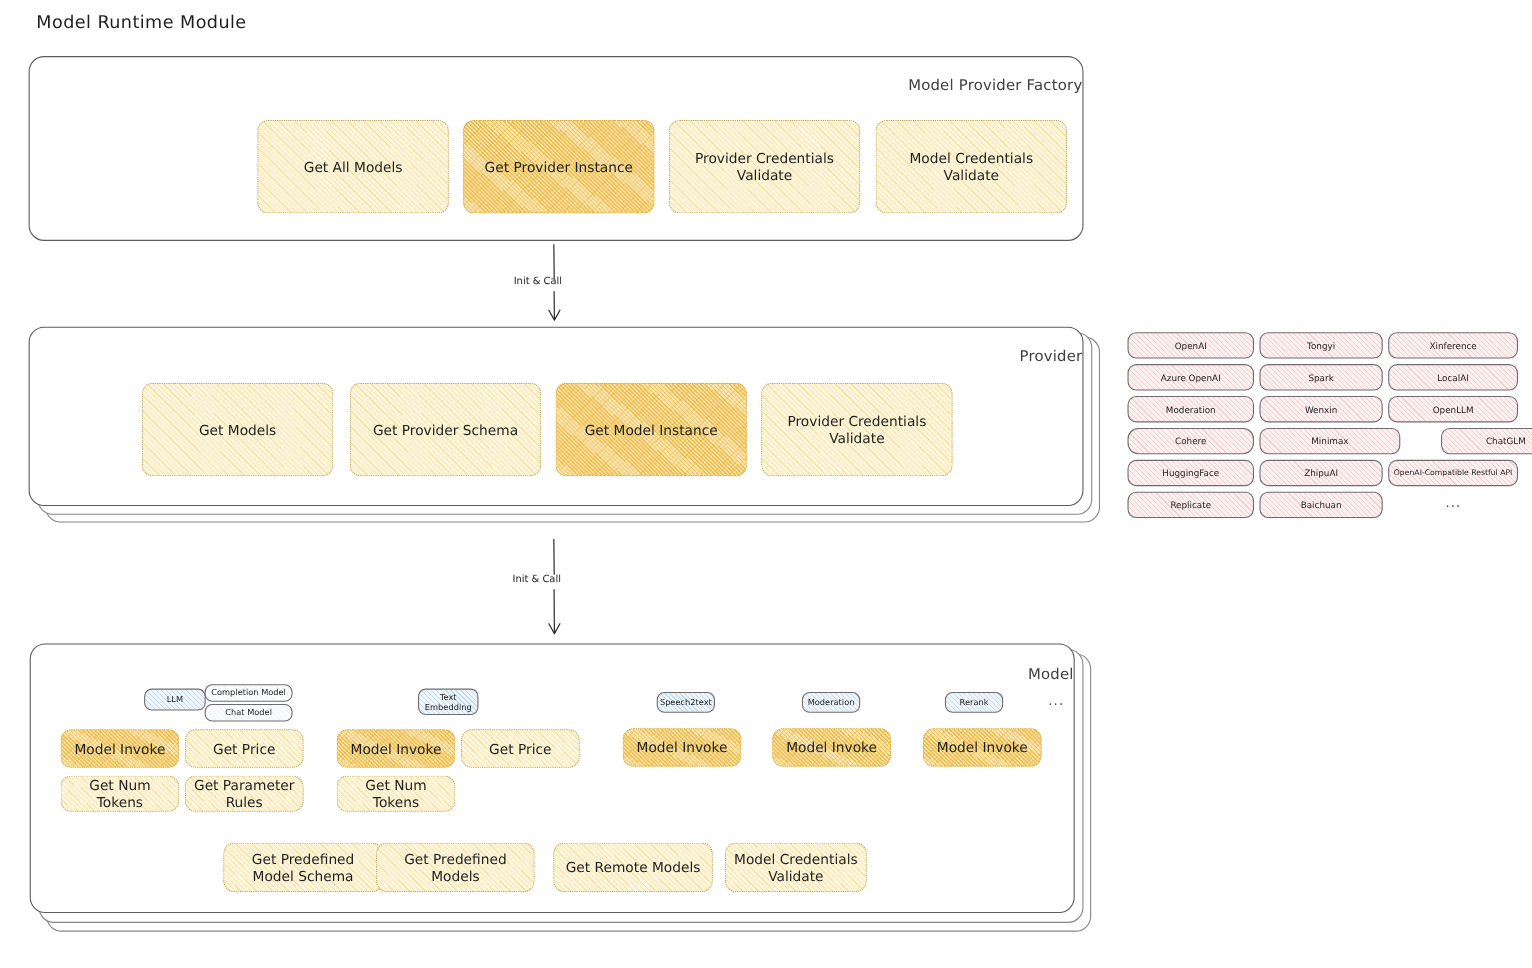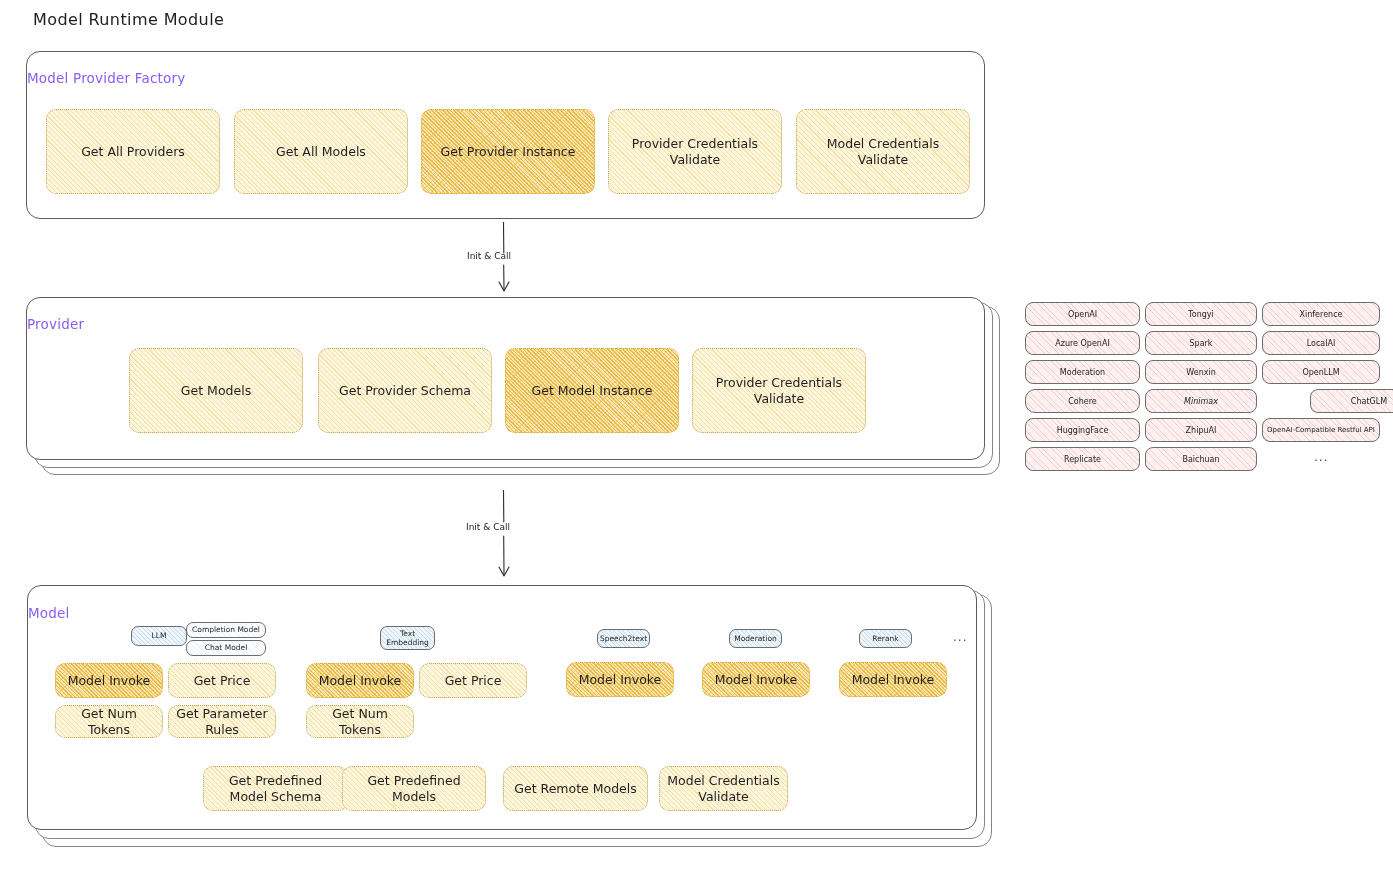--- a/index.html
+++ b/index.html
@@ -41,23 +41,23 @@
     background: #ffffff;
     border: 1.1px solid #868686;
     border-radius: 14px;
     box-sizing: border-box;
     z-index: 0;
   }
 
   .card-title {
     position: absolute;
     width: 100%;
-    text-align: left;
+    text-align: right;
     font-size: 13.5px;
-    color: #8b5cf6;
+    color: #404040;
     letter-spacing: 0.2px;
   }
 
   
   .node {
     position: absolute;
     box-sizing: border-box;
     border: 1.3px dotted #b9a25b;
     border-radius: 10px;
     display: flex;
@@ -138,21 +138,20 @@
   }
 </style>
 </head>
 <body>
 
 <div id="page-title">Model Runtime Module</div>
 
 <div class="card" style="left:26px; top:51px; width:959px; height:168px;">
   <div class="card-title" style="top:18px;">Model Provider Factory</div>
 
-  <div class="node" style="left:19px; top:57px; width:174px; height:85px;">Get All Providers</div>
   <div class="node" style="left:207px; top:57px; width:174px; height:85px;">Get All Models</div>
   <div class="node hl" style="left:394px; top:57px; width:174px; height:85px;">Get Provider Instance</div>
   <div class="node" style="left:581px; top:57px; width:174px; height:85px;">Provider Credentials Validate</div>
   <div class="node" style="left:769px; top:57px; width:174px; height:85px;">Model Credentials Validate</div>
 </div>
 
 <div class="arrow-wrap" style="left:475px; top:222px; width:60px; height:75px;">
   <svg width="60" height="75" viewBox="0 0 60 75">
     <path d="M28.5 0 L28.8 31" stroke="#2b2b2b" stroke-width="1.1" fill="none" stroke-linecap="round"></path>
     <path d="M28.7 43 L29 68" stroke="#2b2b2b" stroke-width="1.1" fill="none" stroke-linecap="round"></path>
@@ -177,21 +176,21 @@
   <div class="chip" style="left:0px; top:0px; width:115px; height:24px;">OpenAI</div>
   <div class="chip" style="left:0px; top:29px; width:115px; height:24px;">Azure OpenAI</div>
   <div class="chip" style="left:0px; top:58px; width:115px; height:24px;">Moderation</div>
   <div class="chip" style="left:0px; top:87px; width:115px; height:24px;border-radius:10px;">Cohere</div>
   <div class="chip" style="left:0px; top:116px; width:115px; height:24px;">HuggingFace</div>
   <div class="chip" style="left:0px; top:145px; width:115px; height:24px;">Replicate</div>
 
   <div class="chip" style="left:120px; top:0px; width:112px; height:24px;">Tongyi</div>
   <div class="chip" style="left:120px; top:29px; width:112px; height:24px;">Spark</div>
   <div class="chip" style="left:120px; top:58px; width:112px; height:24px;">Wenxin</div>
-  <div class="chip" style="left:120px; top:87px; width:112px; height:24px;font-style:italic;">Minimax</div>
+  <div class="chip" style="left:120px; top:87px; width:128px; height:24px;">Minimax</div>
   <div class="chip" style="left:120px; top:116px; width:112px; height:24px;">ZhipuAI</div>
   <div class="chip" style="left:120px; top:145px; width:112px; height:24px;">Baichuan</div>
 
   <div class="chip" style="left:237px; top:0px; width:118px; height:24px;">Xinference</div>
   <div class="chip" style="left:237px; top:29px; width:118px; height:24px;">LocalAI</div>
   <div class="chip" style="left:237px; top:58px; width:118px; height:24px;">OpenLLM</div>
   <div class="chip" style="left:237px; top:87px; width:118px; height:24px;margin-left:48px;">ChatGLM</div>
   <div class="chip" style="left:237px; top:116px; width:118px; height:24px; font-size:7px;text-align:right;">OpenAI-Compatible Restful API</div>
   <div class="ellipsis" style="left:289px; top:148px;">...</div>
 </div>

